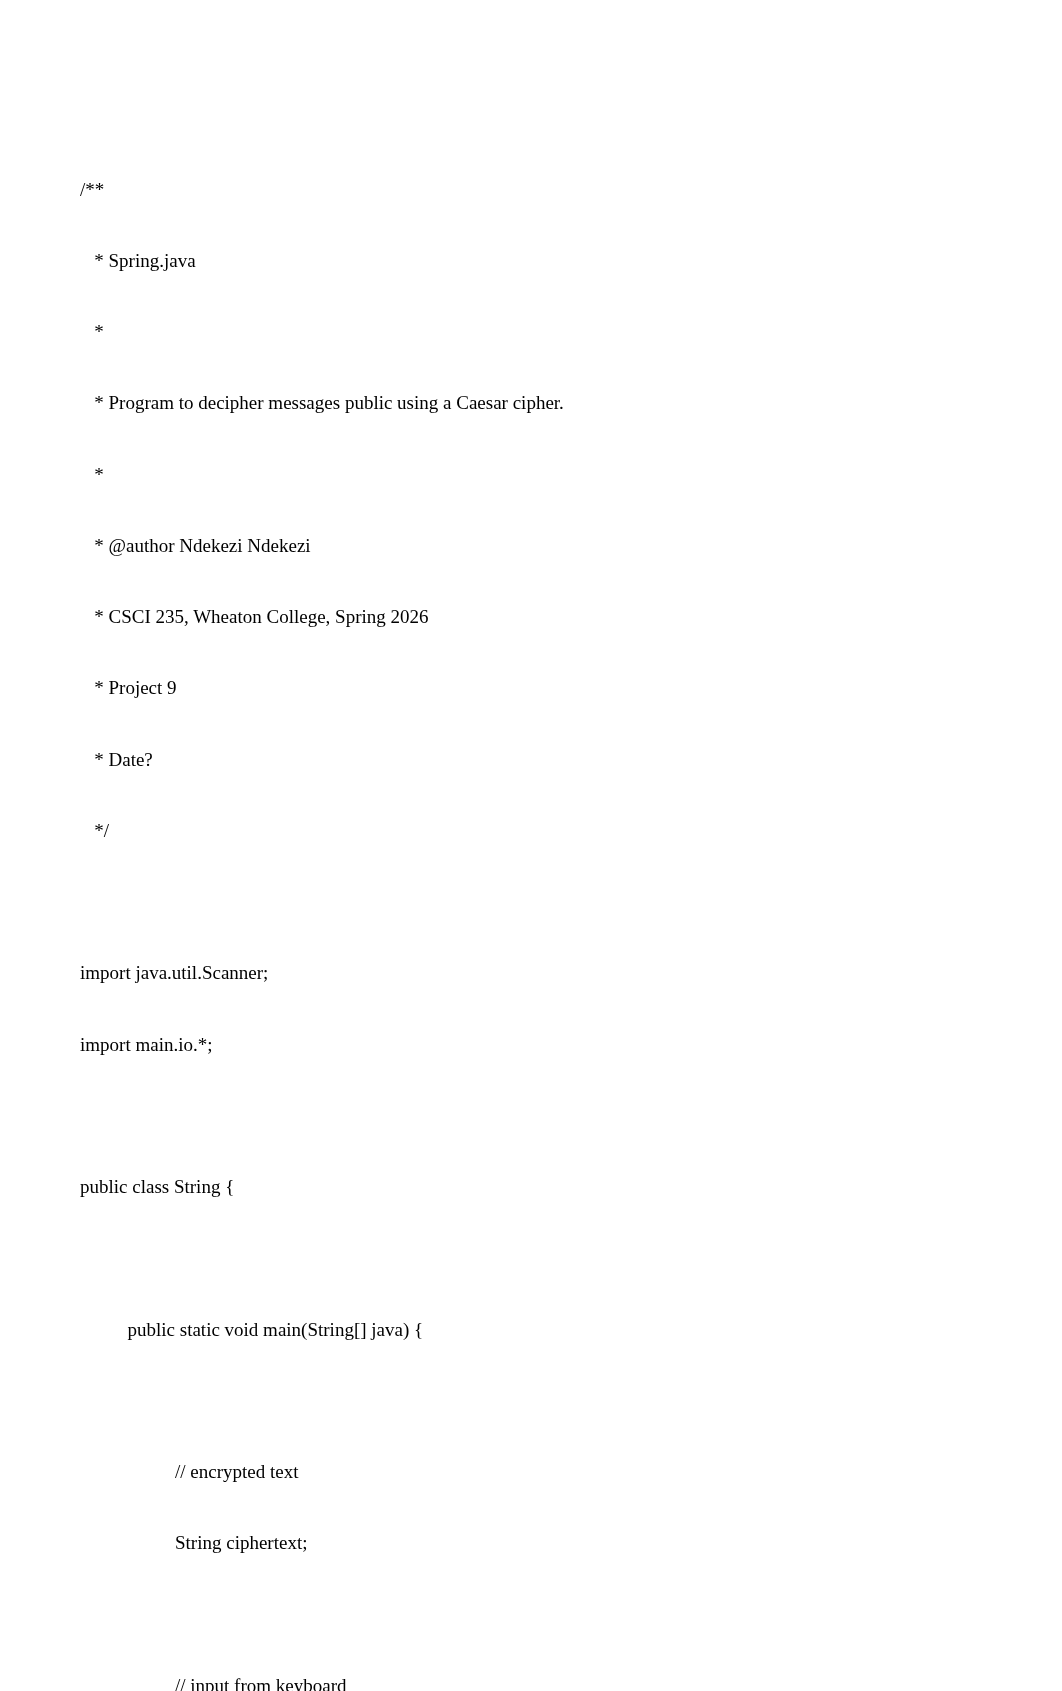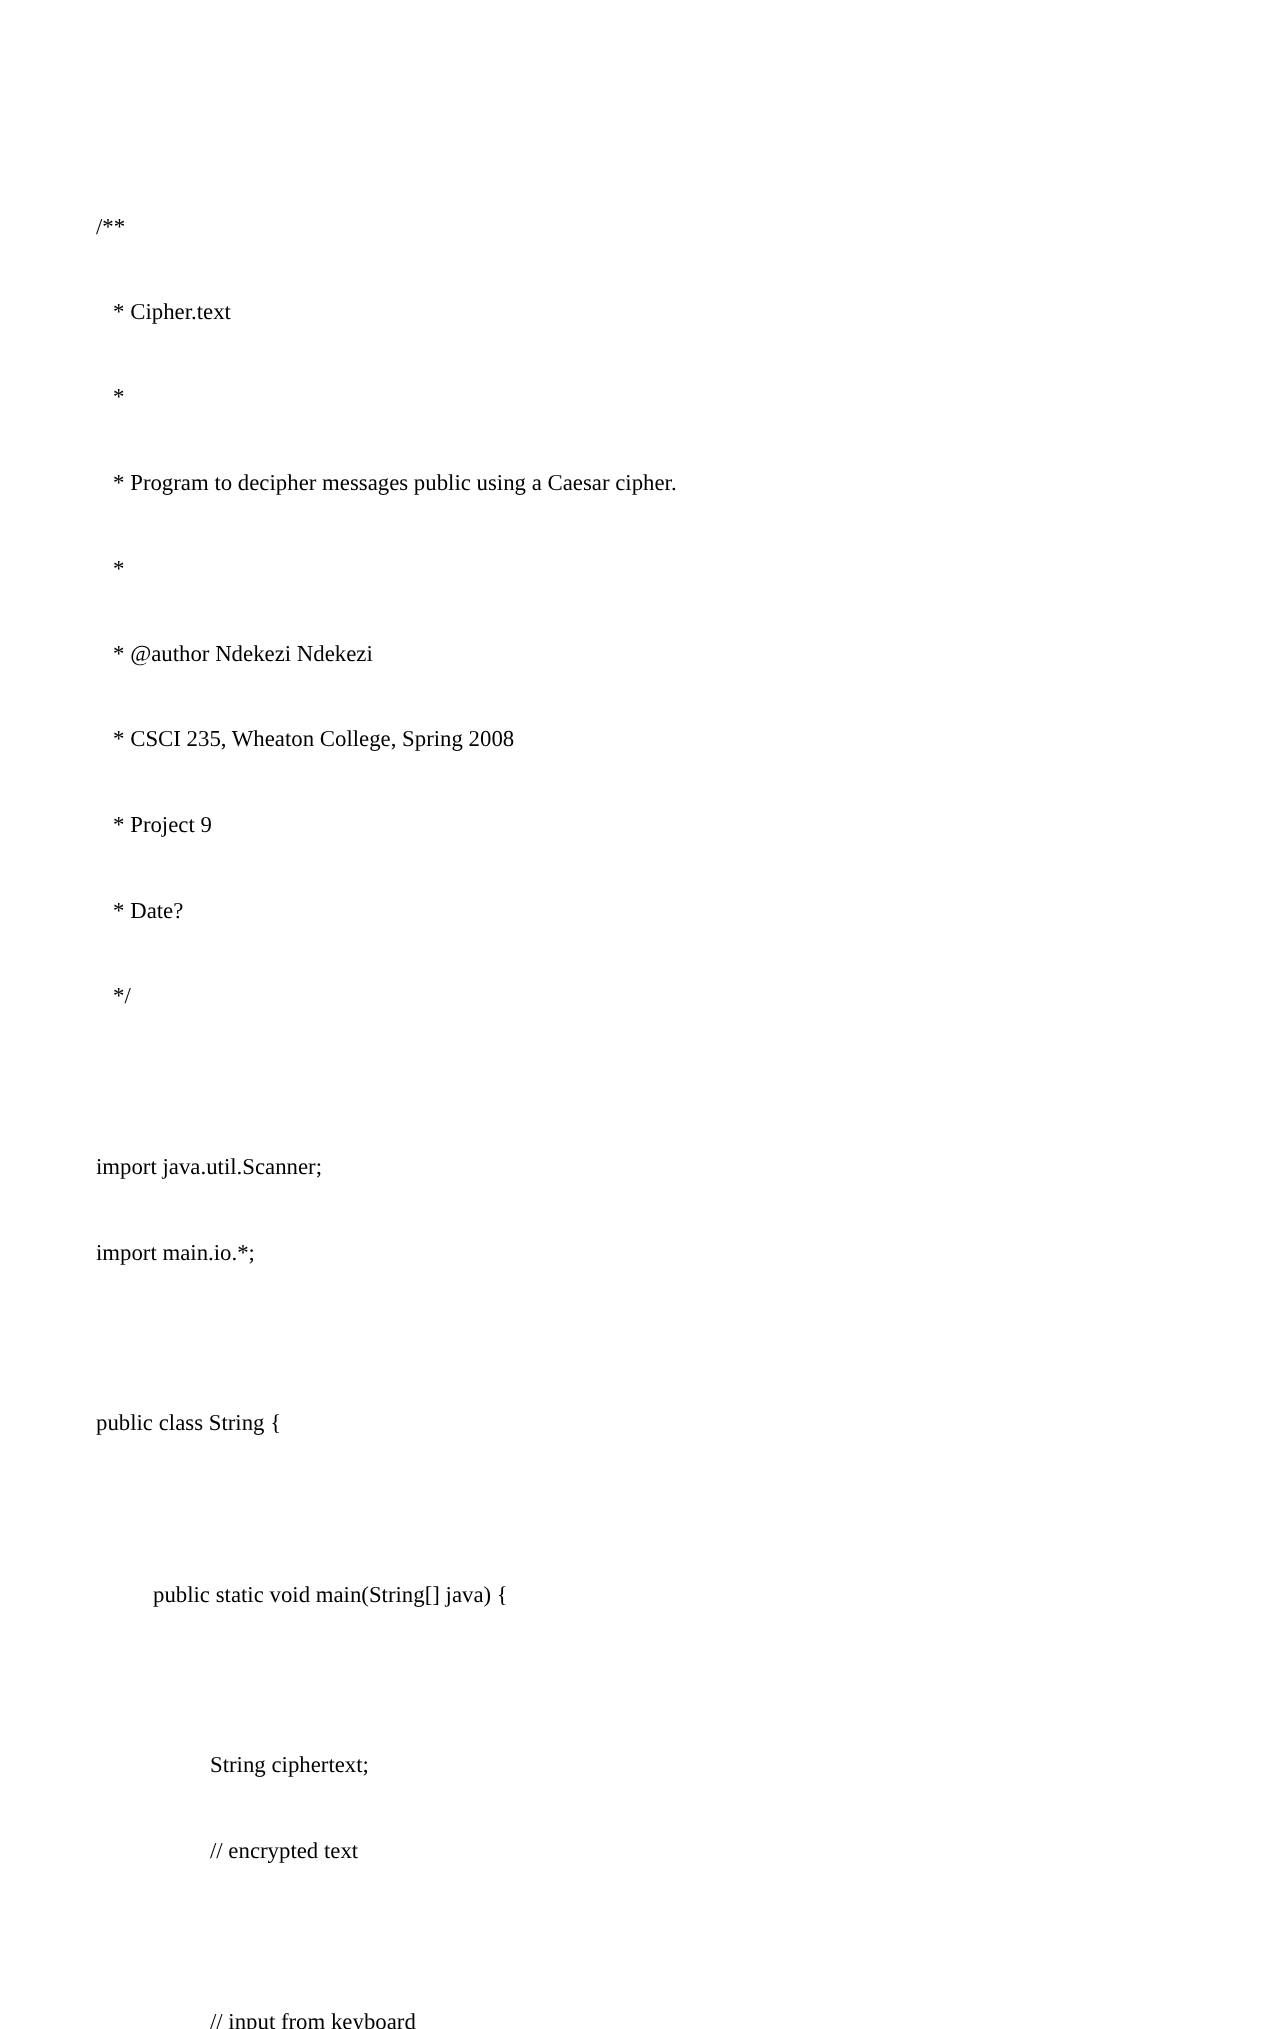--- a/index.html
+++ b/index.html
@@ -23,39 +23,39 @@
     .line {
       display: block;
       min-height: 1.25em;
     }
   </style>
 </head>
 <body>
 
 <div class="code-block">
   <span class="line">/**</span>
-  <span class="line">   * Cipher.text</span>
+  <span class="line">   * Spring.java</span>
   <span class="line">   *</span>
   <span class="line">   * Program to decipher messages public using a Caesar cipher.</span>
   <span class="line">   *</span>
   <span class="line">   * @author Ndekezi Ndekezi</span>
-  <span class="line">   * CSCI 235, Wheaton College, Spring 2008</span>
+  <span class="line">   * CSCI 235, Wheaton College, Spring 2026</span>
   <span class="line">   * Project 9</span>
   <span class="line">   * Date?</span>
   <span class="line">   */</span>
   <span class="line"></span>
   <span class="line">import java.util.Scanner;</span>
   <span class="line">import main.io.*;</span>
   <span class="line"></span>
   <span class="line">public class String {</span>
   <span class="line"></span>
   <span class="line">          public static void main(String[] java) {</span>
   <span class="line"></span>
+  <span class="line">                    // encrypted text</span>
   <span class="line">                    String ciphertext;</span>
-  <span class="line">                    // encrypted text</span>
   <span class="line"></span>
   <span class="line">                    // input from keyboard</span>
   
   
   
   
   
   
   
   

